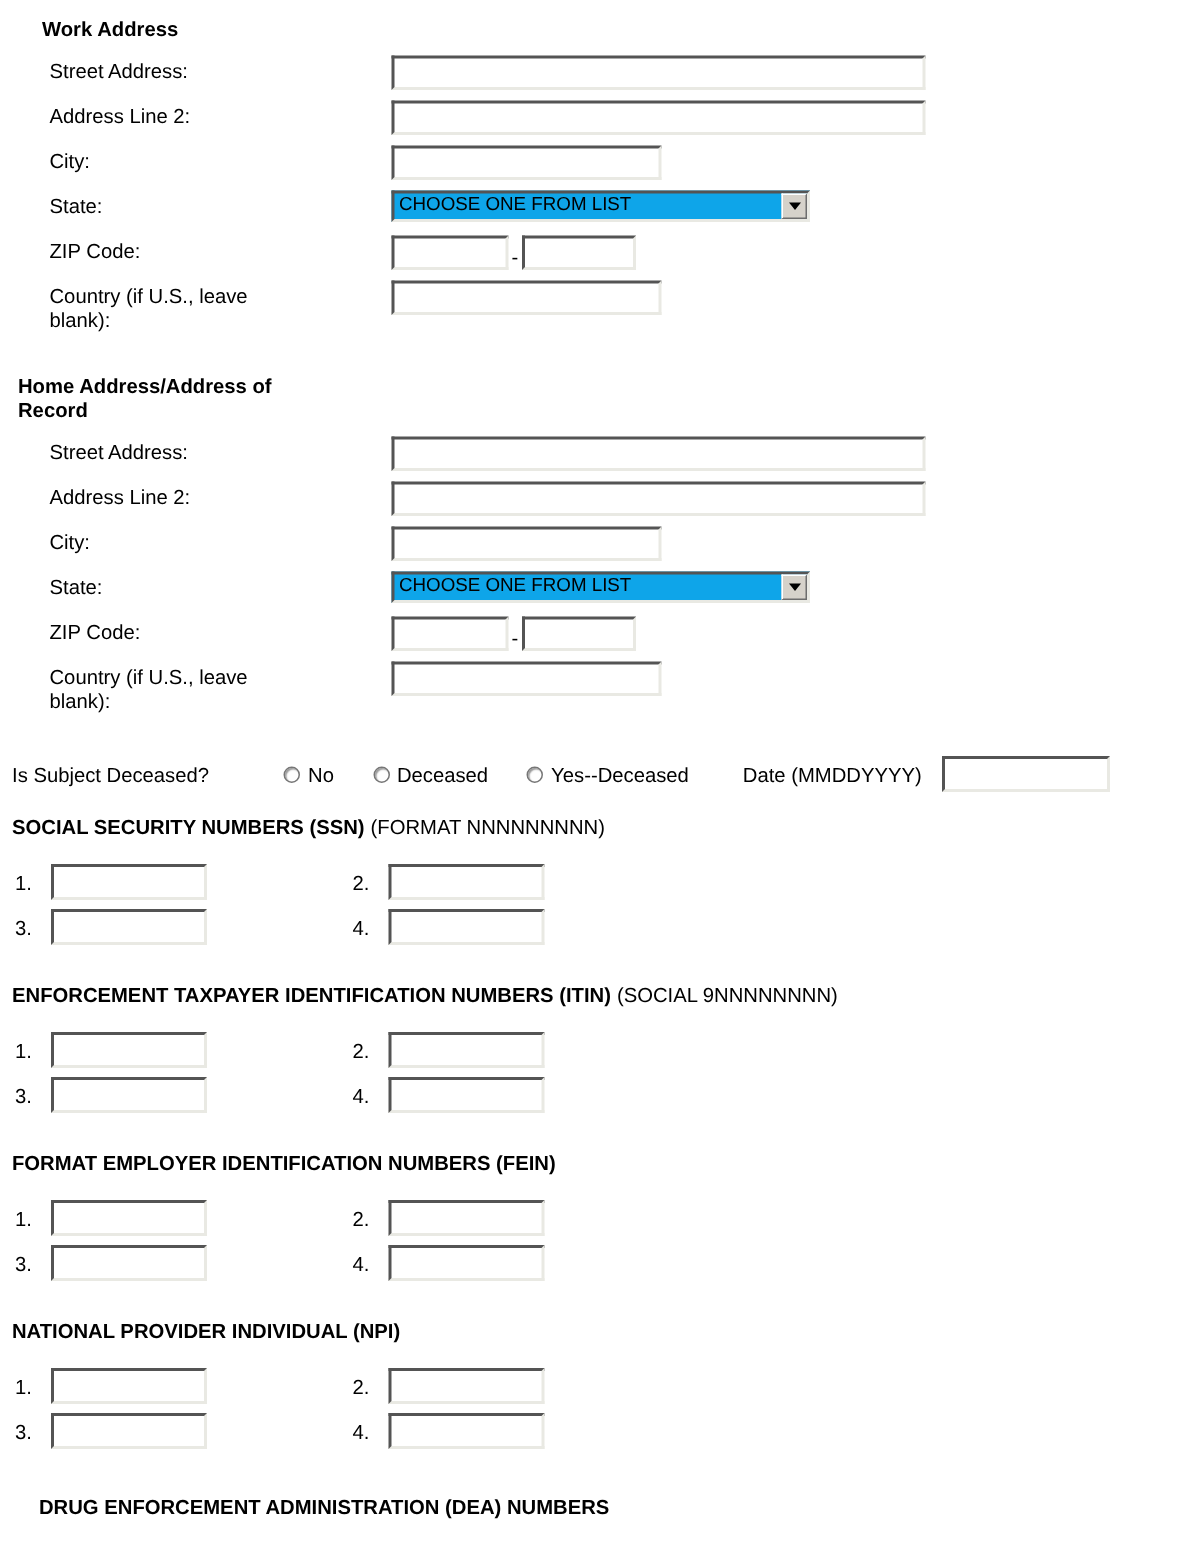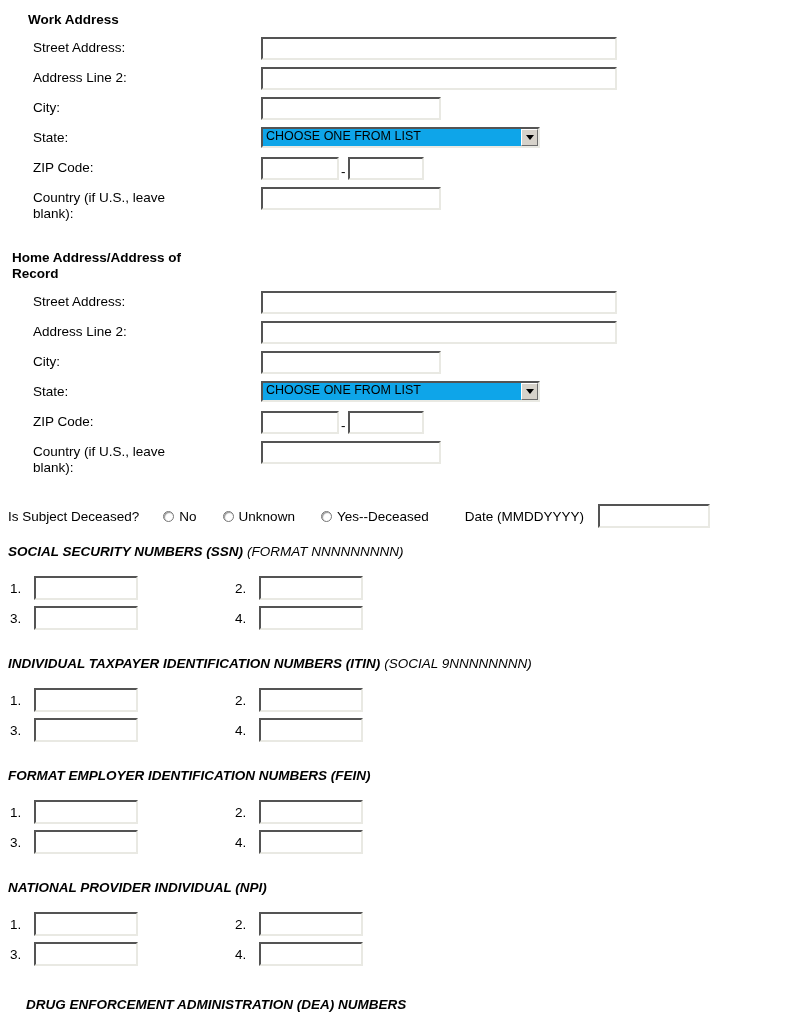--- a/index.html
+++ b/index.html
@@ -42,34 +42,34 @@
     border:1px solid; border-color:#ffffff #6d6d6d #6d6d6d #ffffff;
     display:flex; align-items:center; justify-content:center;
   }
   .tri { width:0; height:0; border-left:4px solid transparent; border-right:4px solid transparent; border-top:5px solid #000; }
 
   .zip-wrap { display:flex; align-items:center; }
   .zip-dash { margin:0 2px; padding-top:6px; }
 
   
   .dec-row { display:flex; align-items:center; margin-top:28px; }
-  .dec-q { margin-right:24px; }
+  .dec-q { margin-right:50px; }
   .dec-opt { display:flex; align-items:center; margin-right:26px; cursor:default; }
   input.radio {
     appearance:none; -webkit-appearance:none; width:11px; height:11px; border-radius:50%;
     background:#fff; border:1px solid #767676; box-shadow:inset 1px 1px 1px rgba(0,0,0,.4);
     margin:1px 5px 0 0;
   }
   .dec-date-label { margin-left:10px; margin-right:14px; }
 
   
   .id-section { margin-top:26px; }
   .id-section.ssn { margin-top:16px; }
   .id-section.dea { margin-top:31px;padding-left:18px; }
-  .id-title { font-size:13.5px; font-weight:bold;font-style:italic; }
+  .id-title { font-size:13.5px; font-weight:bold; }
   .id-title-format { font-weight:normal; margin-left:4px; }
   .id-grid { display:grid; grid-template-columns:225px 320px; row-gap:6px; margin:17px 0 0 2px; }
   .id-cell { display:flex; align-items:center; }
   .id-num { width:18px; margin-right:6px; }
 </style>
 </head>
 <body>
 
 <div class="page">
 
@@ -162,21 +162,21 @@
   <div class="dec-row">
     <span class="dec-q">Is Subject Deceased?</span>
 
     <label class="dec-opt">
       <input type="radio" name="deceased" class="radio" style="">
       <span>No</span>
     </label>
 
     <label class="dec-opt">
       <input type="radio" name="deceased" class="radio" style="">
-      <span>Unknown</span>
+      <span>Deceased</span>
     </label>
 
     <label class="dec-opt">
       <input type="radio" name="deceased" class="radio" style="">
       <span>Yes--Deceased</span>
     </label>
 
     <span class="dec-date-label">Date (MMDDYYYY)</span>
     <input type="text" class="ti w-date" value="" style="">
   </div>
@@ -197,21 +197,21 @@
         <input type="text" class="ti w-id" value="" style="">
       </div>
       <div class="id-cell">
         <span class="id-num">4.</span>
         <input type="text" class="ti w-id" value="" style="">
       </div>
     </div>
   </section>
 
   <section class="id-section itin">
-    <h3 class="id-title"><span>INDIVIDUAL TAXPAYER IDENTIFICATION NUMBERS (ITIN)</span><span class="id-title-format">(SOCIAL 9NNNNNNNN)</span></h3>
+    <h3 class="id-title"><span>ENFORCEMENT TAXPAYER IDENTIFICATION NUMBERS (ITIN)</span><span class="id-title-format">(SOCIAL 9NNNNNNNN)</span></h3>
     <div class="id-grid">
       <div class="id-cell">
         <span class="id-num">1.</span>
         <input type="text" class="ti w-id" value="" style="">
       </div>
       <div class="id-cell">
         <span class="id-num">2.</span>
         <input type="text" class="ti w-id" value="" style="">
       </div>
       <div class="id-cell">

